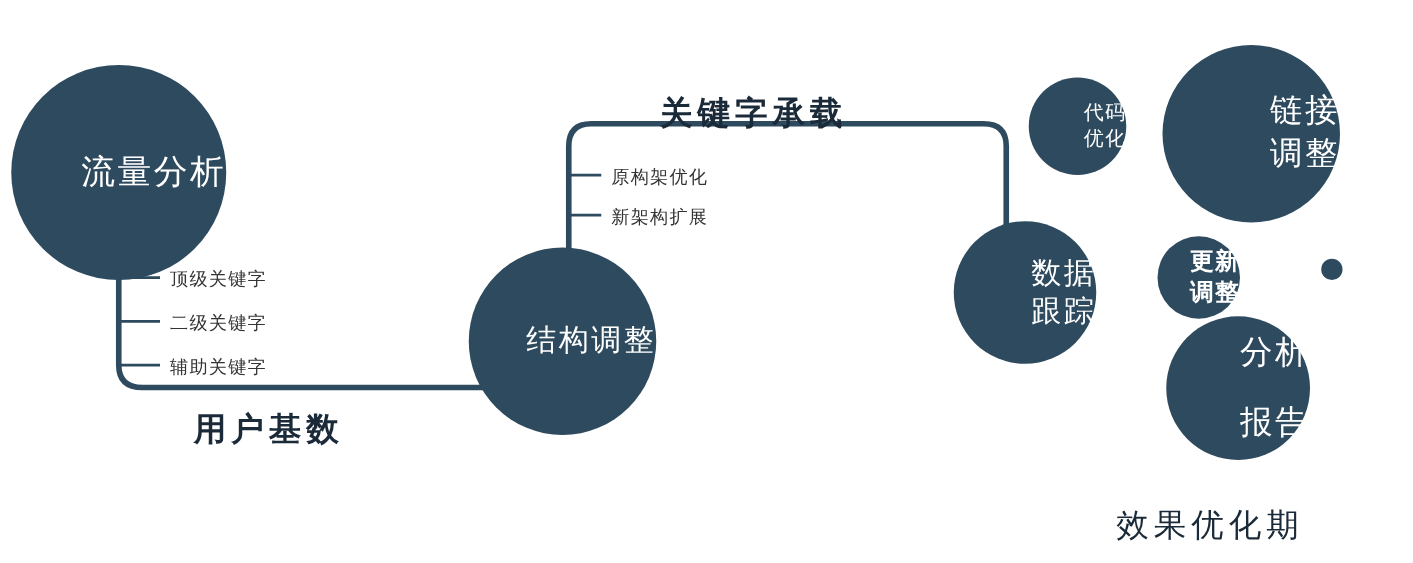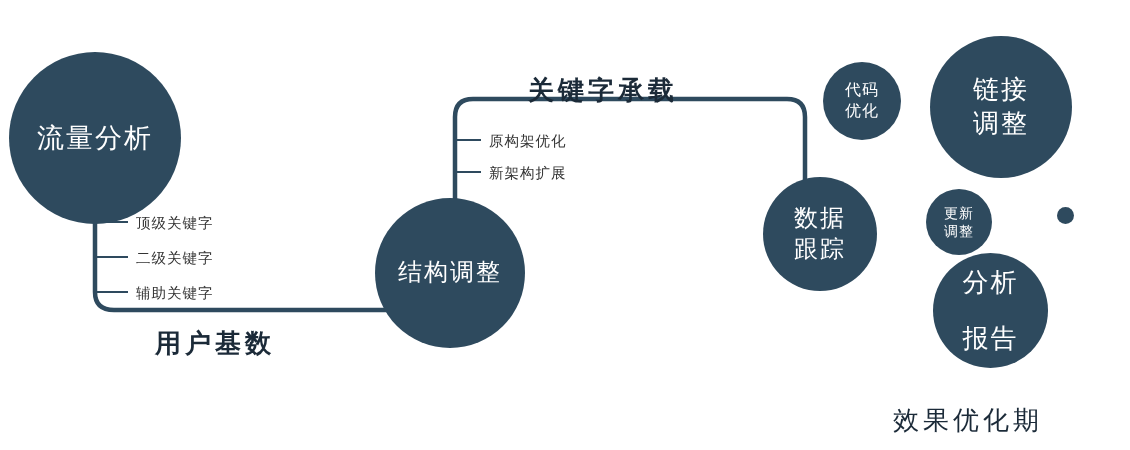--- a/index.html
+++ b/index.html
@@ -37,33 +37,33 @@
     stroke:var(--line-color);
     stroke-width:2.2;
   }
   .node{
     position:absolute;
     border-radius:50%;
     background:var(--node-fill);
     color:var(--node-text);
     display:flex;
     flex-direction:column;
-    align-items:center;
+    align-items:flex-end;
     justify-content:center;
     text-align:center;
     line-height:1.3;
     letter-spacing:2px;
   }
   .node span{display:block;}
   .node-traffic{left:9px;top:52px;width:172px;height:172px;font-size:27px;}
   .node-structure{left:375px;top:198px;width:150px;height:150px;font-size:24px;}
   .node-tracking{left:763px;top:177px;width:114px;height:114px;font-size:24px;}
   .node-code{left:823px;top:62px;width:78px;height:78px;font-size:16px;letter-spacing:1px;}
   .node-link{left:930px;top:36px;width:142px;height:142px;font-size:26px;}
-  .node-update{left:926px;top:189px;width:66px;height:66px;font-size:14px;font-weight:normal;letter-spacing:1px;}
+  .node-update{left:926px;top:189px;width:66px;height:66px;font-size:19px;font-weight:bold;letter-spacing:1px;}
   .node-dot{left:1057px;top:207px;width:17px;height:17px;}
   .node-report{left:933px;top:253px;width:115px;height:115px;font-size:26px;gap:22px;}
   .branch-label{
     position:absolute;
     font-size:14.5px;
     color:var(--branch-label-color);
     letter-spacing:1px;
     white-space:nowrap;
   }
   .edge-label{

